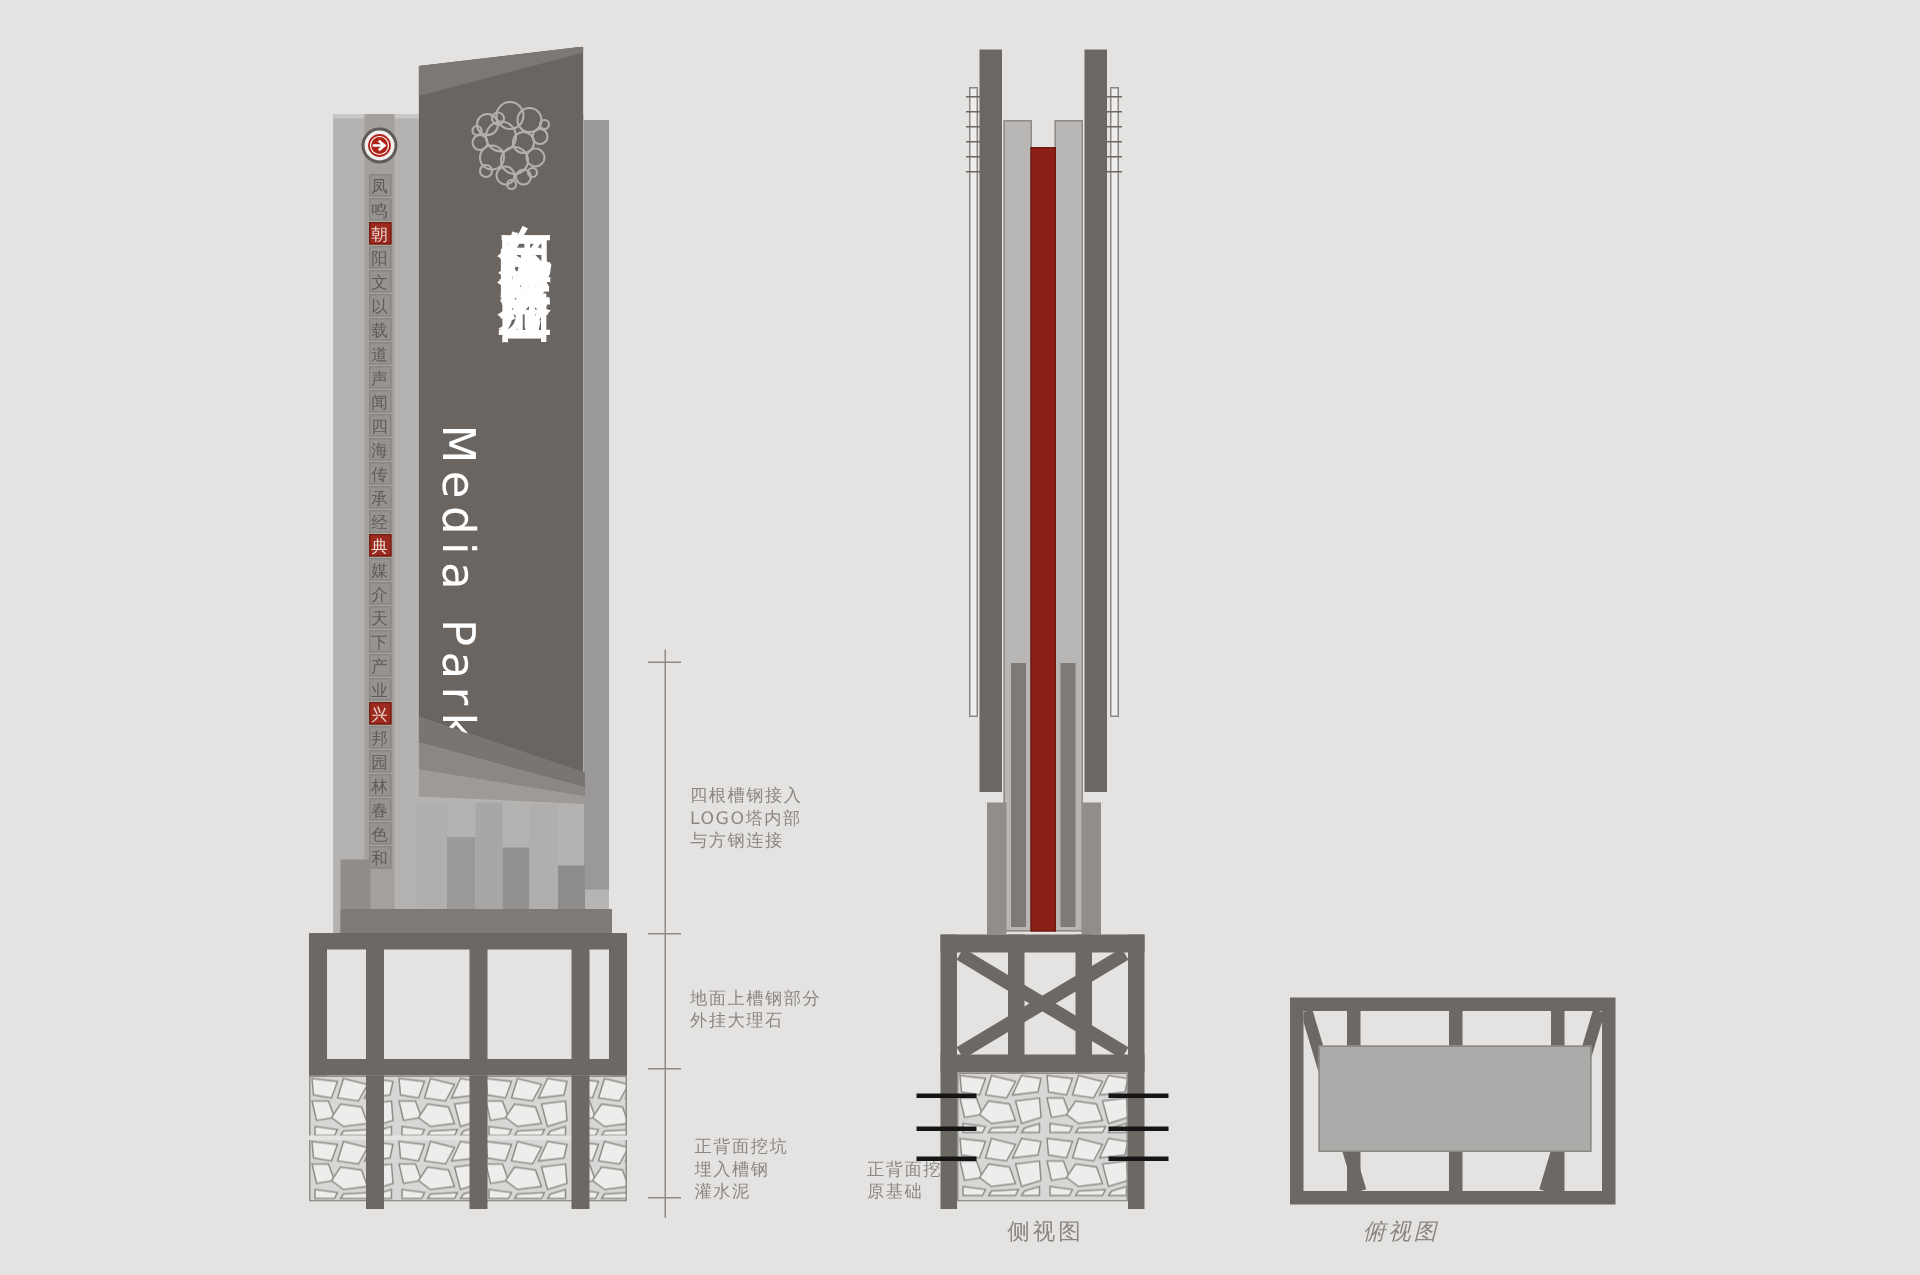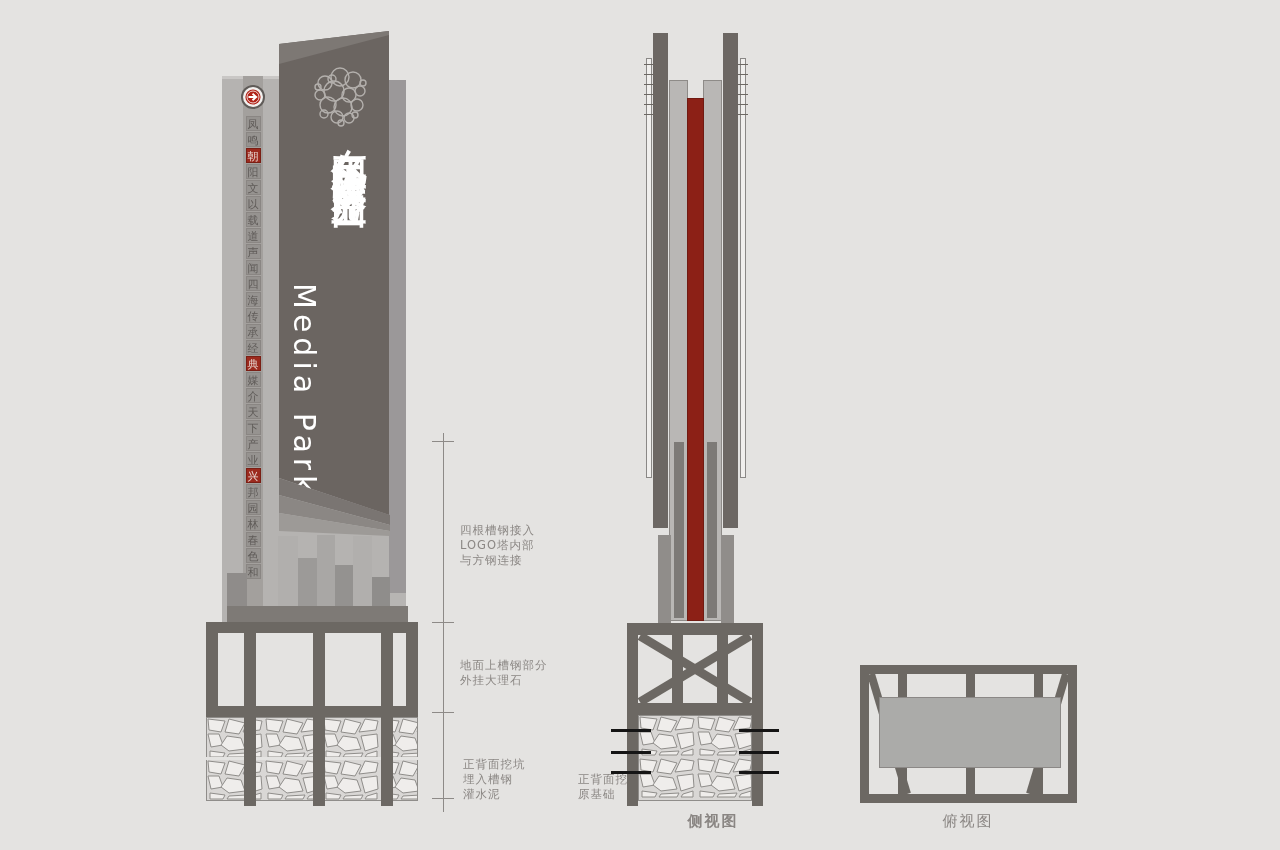--- a/index.html
+++ b/index.html
@@ -224,34 +224,34 @@
       <rect x="0.5" y="0.5" width="113" height="85" fill="url(#crackle)" stroke="#8f8d8a"></rect>
     </svg>
 
     <div class="abs bolt" style="left:611px;top:729px;width:40px;"></div>
     <div class="abs bolt" style="left:611px;top:751px;width:40px;"></div>
     <div class="abs bolt" style="left:611px;top:771px;width:40px;"></div>
     <div class="abs bolt" style="left:739px;top:729px;width:40px;"></div>
     <div class="abs bolt" style="left:739px;top:751px;width:40px;"></div>
     <div class="abs bolt" style="left:739px;top:771px;width:40px;"></div>
 
-    <div class="abs view-label" style="left:668px;top:812px;font-weight:bold;">侧视图</div>
+    <div class="abs view-label" style="left:652px;top:812px;">侧视图</div>
   </div>
 
   <div>
     <div class="abs tv-frame"></div>
     <svg class="abs" style="left:869px;top:674px;" width="199" height="120">
       <line x1="2" y1="0" x2="38" y2="120" stroke="#6c6863" stroke-width="8"></line>
       <line x1="197" y1="0" x2="161" y2="120" stroke="#6c6863" stroke-width="8"></line>
       <rect x="29" y="0" width="9" height="120" fill="#6c6863"></rect>
       <rect x="97" y="0" width="9" height="120" fill="#6c6863"></rect>
       <rect x="165" y="0" width="9" height="120" fill="#6c6863"></rect>
     </svg>
     <div class="abs tv-panel"></div>
-    <div class="abs view-label" style="left:923px;top:812px;">俯视图</div>
+    <div class="abs view-label" style="left:889px;top:812px;font-style:italic;">俯视图</div>
   </div>
 
   <svg width="0" height="0" style="position:absolute">
     <defs>
       <pattern id="crackle" patternUnits="userSpaceOnUse" width="58" height="42">
         <rect width="58" height="42" fill="#d9d7d5"></rect>
         <g fill="#efedeb" stroke="#8f8d8a" stroke-width="1">
           <polygon points="2,2 19,4 15,15 3,13"></polygon>
           <polygon points="23,2 39,6 33,17 19,15"></polygon>
           <polygon points="43,2 56,4 54,13 37,15"></polygon>

